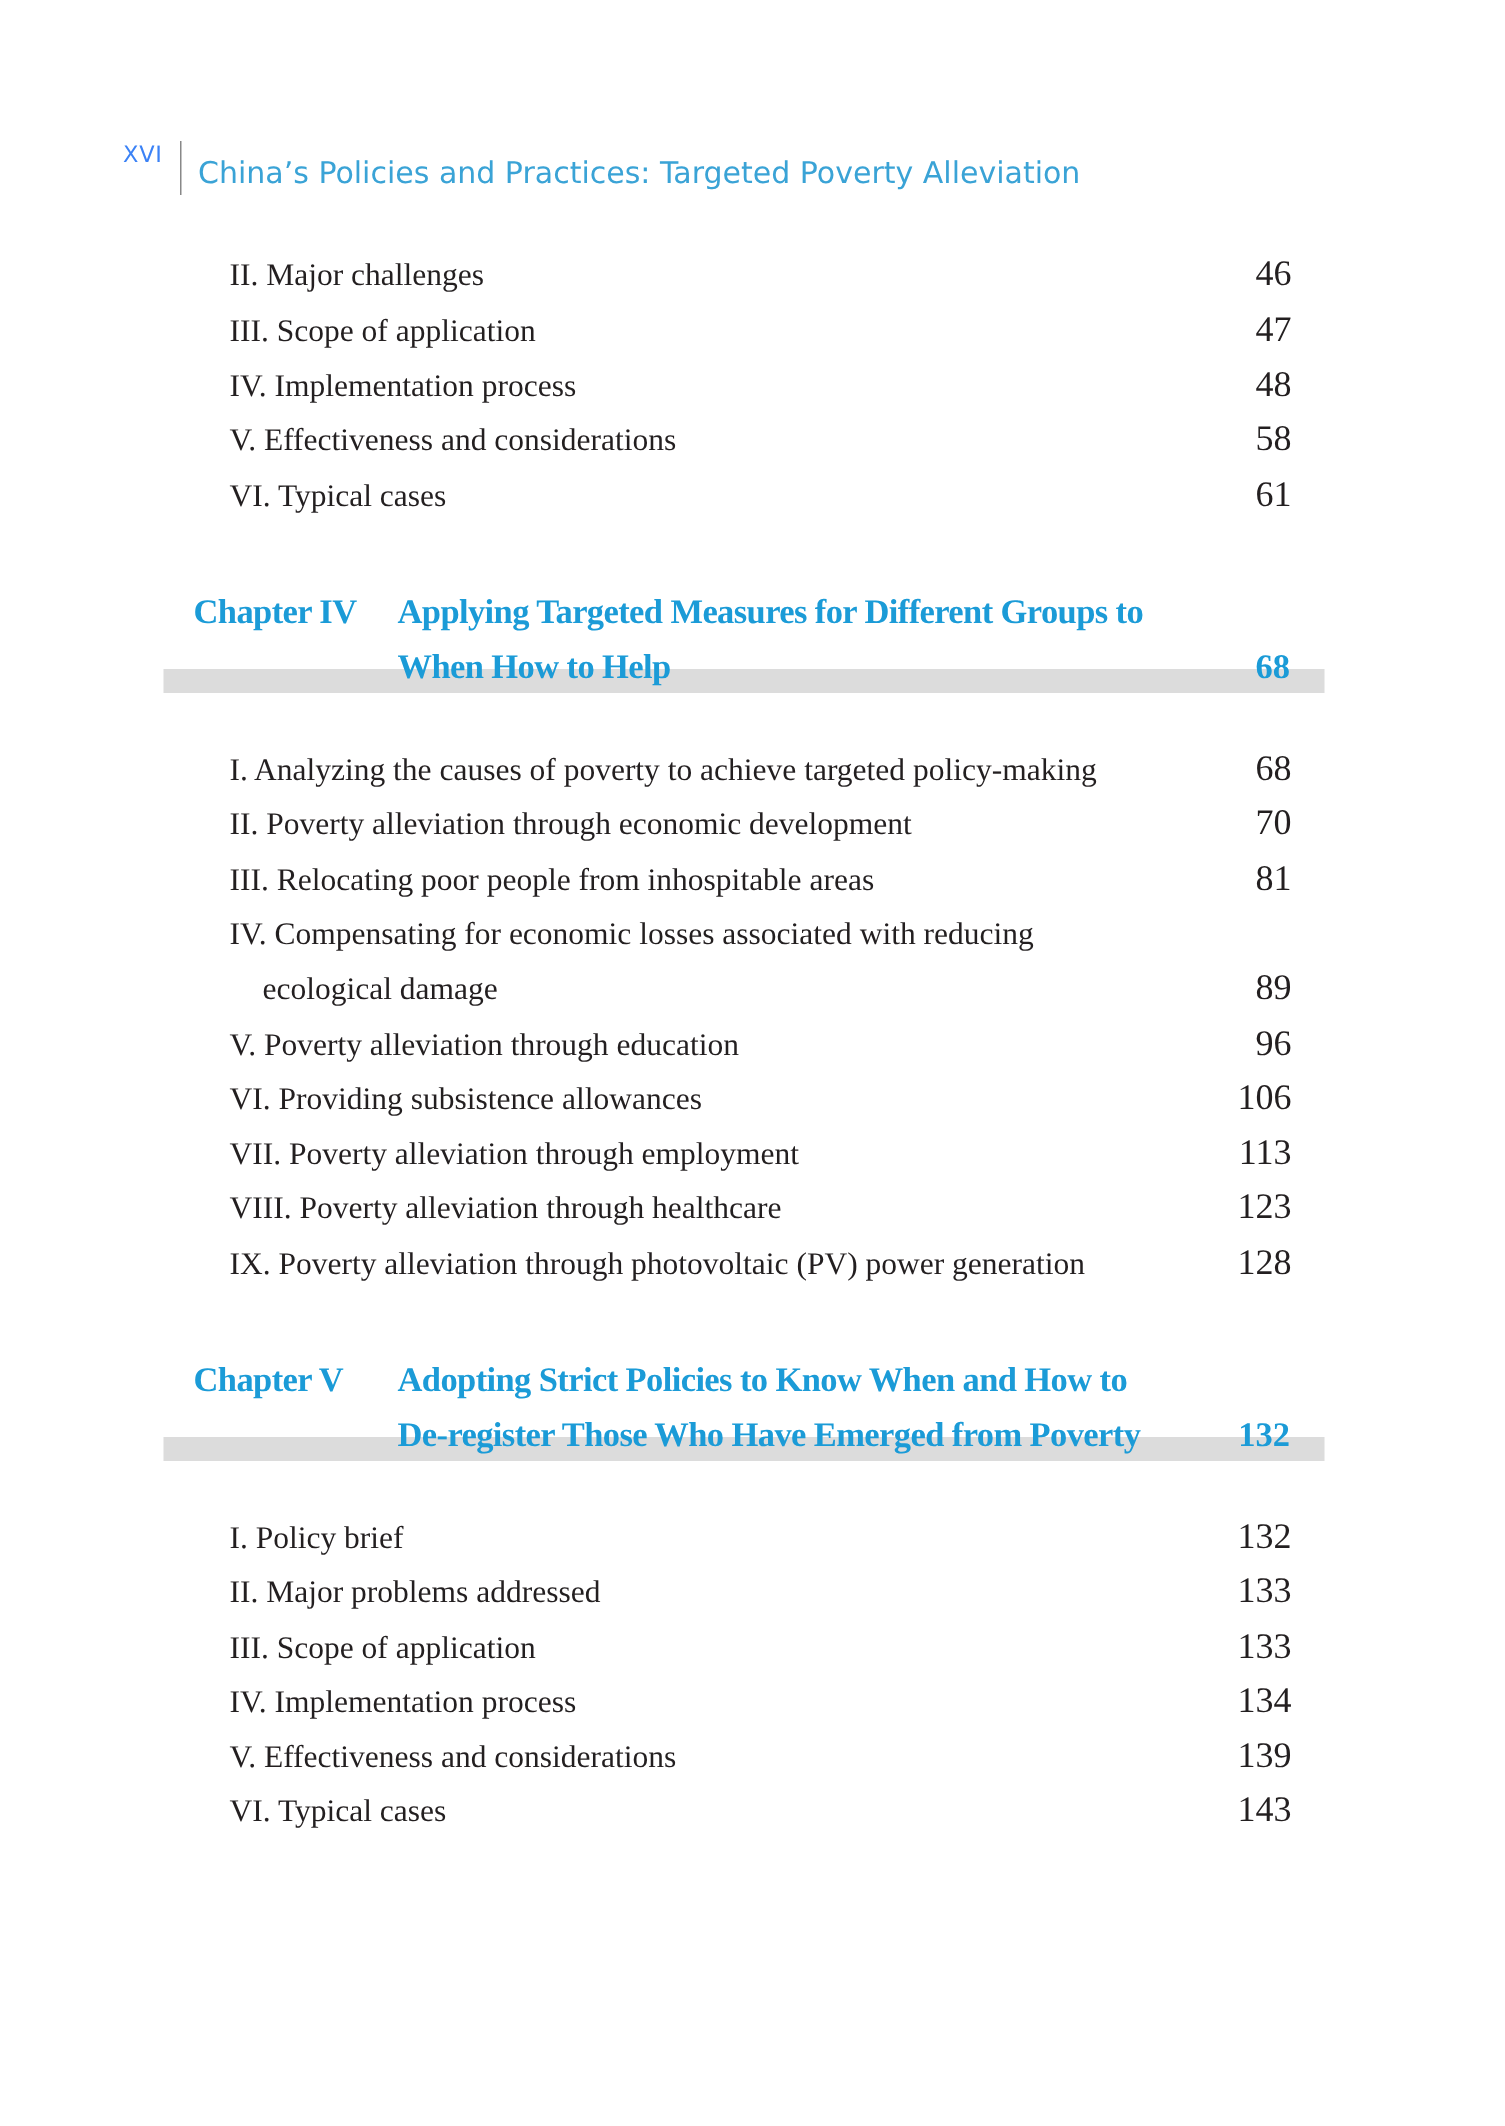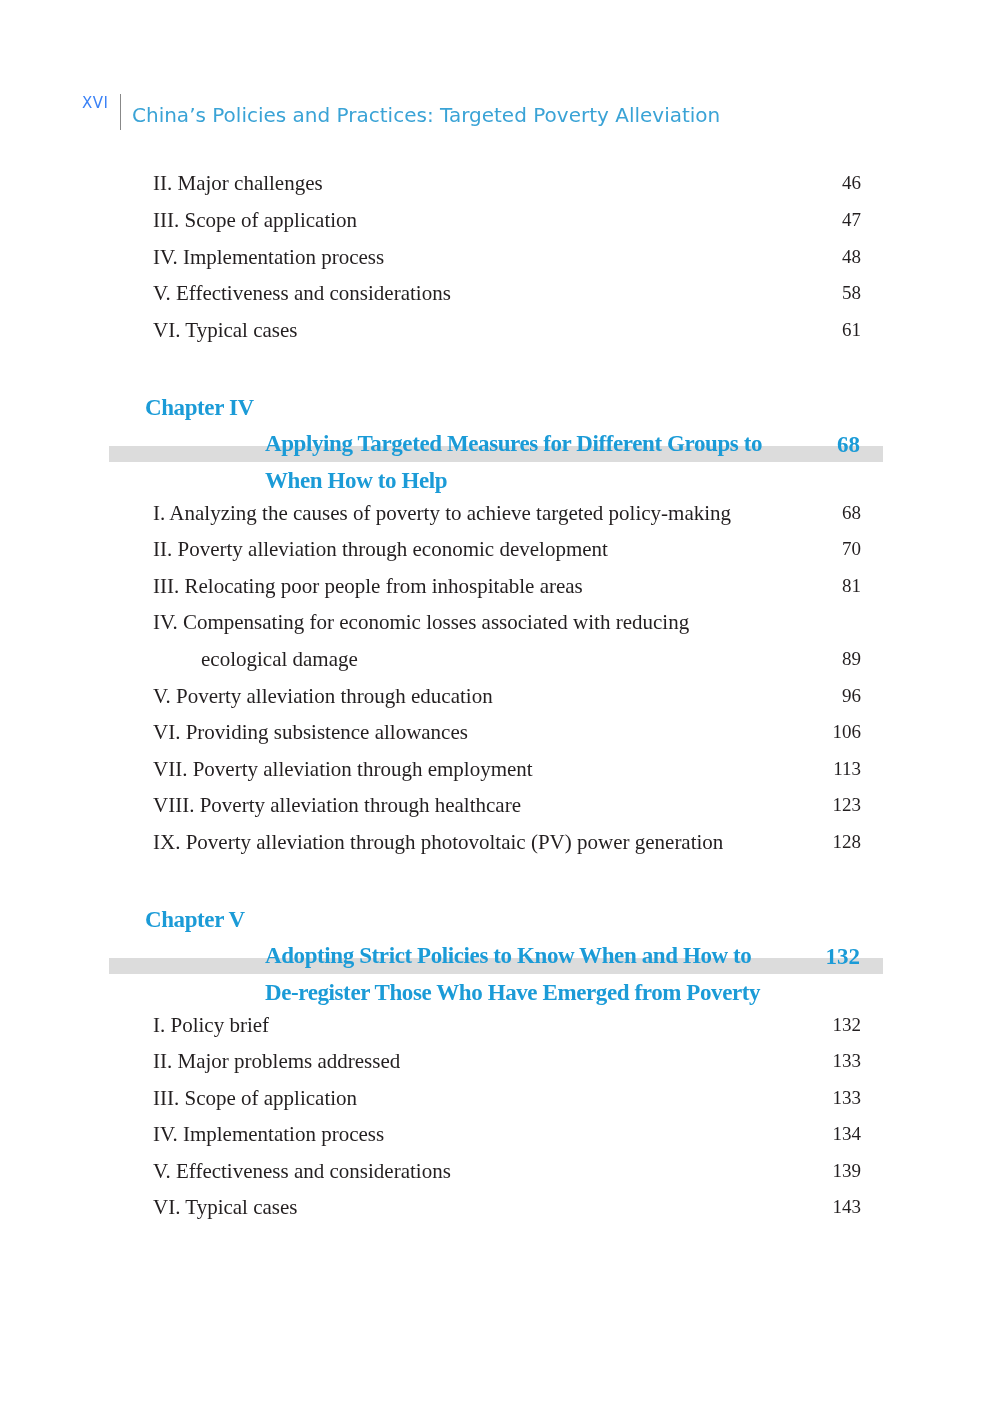--- a/index.html
+++ b/index.html
@@ -4,27 +4,27 @@
 <style>
   html, body { margin: 0; padding: 0; background: #ffffff; }
   body { width: 1003px; height: 1417px; position: relative; overflow: hidden; }
   .running-head { position: absolute; left: 82px; top: 92px; height: 38px; }
   .folio { position: absolute; left: 0; top: 2px; font-family: "DejaVu Sans", sans-serif; font-size: 15px; color: #3b82f6; letter-spacing: 0.5px; }
   .head-rule { position: absolute; left: 38px; top: 2px; width: 1px; height: 36px; background: #888; }
   .head-title { position: absolute; left: 50px; top: 11px; white-space: nowrap; font-family: "DejaVu Sans", sans-serif; font-size: 20px; color: #3aa3d6; }
 
   .toc-entry { position: absolute; left: 153px; width: 708px; font-family: "Liberation Serif", serif; font-size: 21px; color: #231f20; line-height: 26px; }
   .toc-entry .label { position: absolute; left: 0; top: 0; white-space: nowrap; }
-  .toc-entry .page { position: absolute; right: 0; top: 0; font-size: 19px; }
-  .toc-entry .label.indent { left: 48px; }
+  .toc-entry .page { position: absolute; right: 0; top: 0; font-size: 24px; }
+  .toc-entry .label.indent { left: 22px; }
 
   .chapter { position: absolute; left: 109px; width: 774px; }
   .chapter .bar { position: absolute; left: 0; width: 774px; height: 16px; background: #dcdcdc; }
-  .chapter .ch-num { position: absolute; left: 36px; top: 0; font-family: "Liberation Serif", serif; font-weight: bold; font-size: 23px; color: #1b9bd7; white-space: nowrap; letter-spacing: -0.4px; }
-  .chapter .ch-line { position: absolute; left: 156px; font-family: "Liberation Serif", serif; font-weight: bold; font-size: 23px; color: #1b9bd7; white-space: nowrap; letter-spacing: -0.4px; margin-top: 36px; }
+  .chapter .ch-num { position: absolute; left: 20px; top: 0; font-family: "Liberation Serif", serif; font-weight: bold; font-size: 23px; color: #1b9bd7; white-space: nowrap; letter-spacing: -0.4px; }
+  .chapter .ch-line { position: absolute; left: 156px; font-family: "Liberation Serif", serif; font-weight: bold; font-size: 23px; color: #1b9bd7; white-space: nowrap; letter-spacing: -0.4px; }
   .chapter .ch-page { position: absolute; right: 23px; font-family: "Liberation Serif", serif; font-weight: bold; font-size: 23px; color: #1b9bd7; }
 </style>
 </head>
 <body>
 
 <div class="running-head">
   <span class="folio">XVI</span>
   <span class="head-rule"></span>
   <span class="head-title">China’s Policies and Practices: Targeted Poverty Alleviation</span>
 </div>

